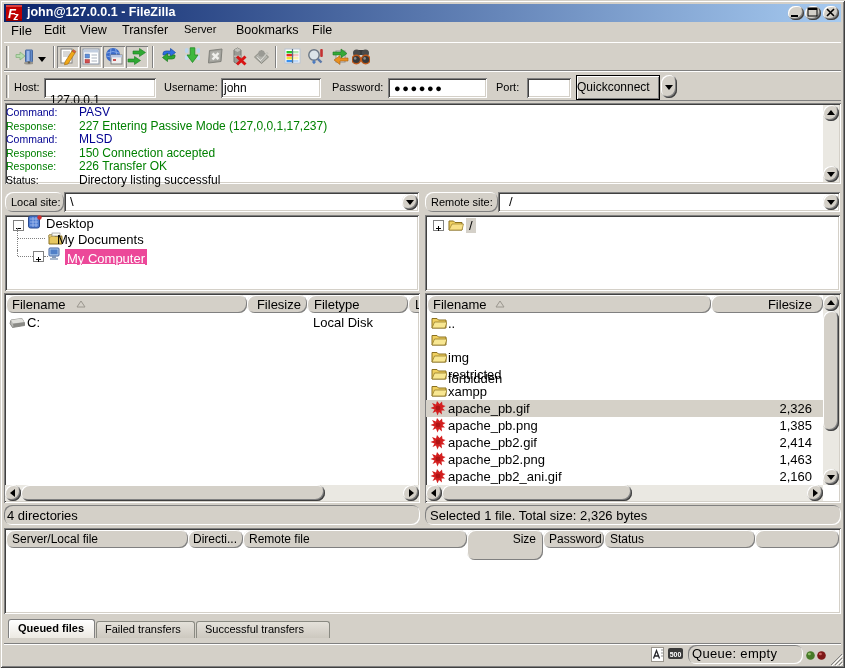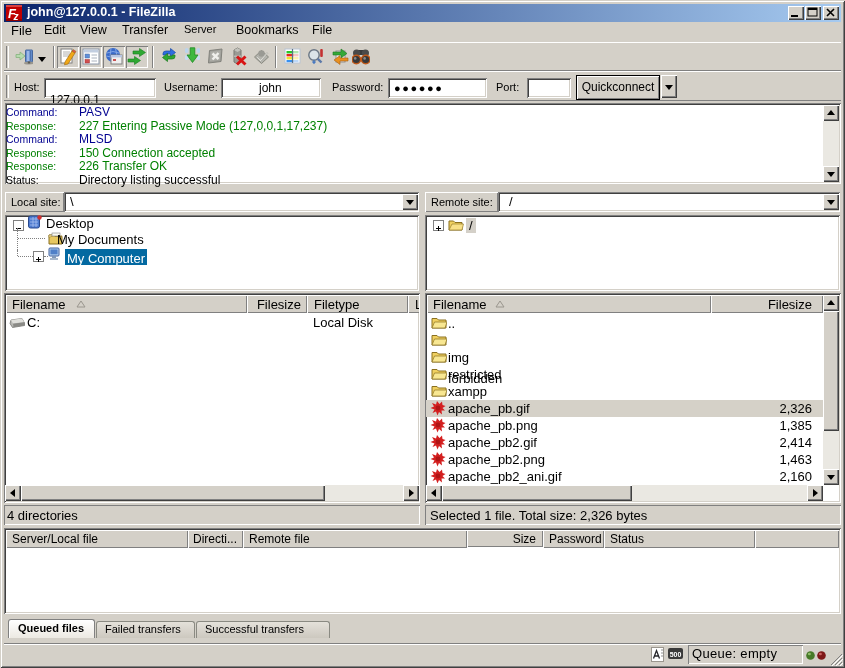--- a/index.html
+++ b/index.html
@@ -9,21 +9,21 @@
  box-shadow:inset 1px 1px 0 #D4D0C8, inset -1px -1px 0 #404040,
  inset 2px 2px 0 #FFFFFF, inset -2px -2px 0 #808080;}
 .sunk2{box-shadow:inset 1px 1px 0 #808080, inset -1px -1px 0 #FFFFFF, inset 2px 2px 0 #404040, inset -2px -2px 0 #D4D0C8;}
 .sunk1{box-shadow:inset 1px 1px 0 #808080, inset -1px -1px 0 #FFFFFF;}
 .rais2{box-shadow:inset 1px 1px 0 #FFFFFF, inset -1px -1px 0 #404040, inset -2px -2px 0 #808080;}
 .rais1{box-shadow:inset 1px 1px 0 #FFFFFF, inset -1px -1px 0 #808080;}
 .white{background:#FFFFFF;}
 #localtree,#remotetree,#locallist,#remotelist{font-size:13px;}
 #tabs{font-size:11px;}
 .f11{font-size:11px;}
-.face{background:#D4D0C8;}
+.face{background:#D4D0C8;border-radius:8px;}
 </style>
 </head>
 <body>
 <div id="win">
 
 <div class="abs" style="left:4px;top:4px;width:837px;height:18px;background:linear-gradient(to right,#0A246A,#A6CAF0);"></div>
 <div class="abs" style="left:6px;top:5px;width:16px;height:16px;">
 <svg width="16" height="16">
 <rect x="0" y="0" width="16" height="16" fill="#BF0000"></rect>
 <rect x="0" y="0" width="16" height="2" fill="#D94141"></rect>
@@ -193,30 +193,30 @@
 
 <div class="abs" style="left:4px;top:71px;width:837px;height:30px;background:#D4D0C8;box-shadow:inset 0 1px 0 #FFFFFF, inset 0 -1px 0 #808080;"></div>
 <div id="qc">
 <div class="abs" style="left:6px;top:75px;width:3px;height:23px;box-shadow:inset 1px 0 0 #808080, inset -1px 0 0 #FFFFFF;"></div>
 <div class="abs f11" style="left:14px;top:81px;">Host:</div>
 <div class="abs white sunk2" style="left:44px;top:78px;width:112px;height:20px;">
         <div class="abs" style="left:6px;top:15px;font-size:12px;">127.0.0.1</div>
       </div>
 <div class="abs f11" style="left:164px;top:81px;">Username:</div>
 <div class="abs white sunk2" style="left:221px;top:78px;width:100px;height:20px;">
-        <div class="abs" style="left:12px;top:3px;padding-left:26px;">john</div>
+        <div class="abs" style="left:3px;top:3px;">john</div>
       </div>
 <div class="abs f11" style="left:332px;top:81px;">Password:</div>
 <div class="abs white sunk2" style="left:388px;top:78px;width:99px;height:20px;">
         <div class="abs" style="left:6px;top:4px;letter-spacing:1.6px;font-size:11px;">●●●●●●</div>
       </div>
 <div class="abs f11" style="left:496px;top:81px;">Port:</div>
 <div class="abs white sunk2" style="left:527px;top:78px;width:44px;height:20px;"></div>
 <div class="abs" style="left:576px;top:75px;width:82px;height:23px;background:#D4D0C8;border:1px solid #000;box-shadow:inset 1px 1px 0 #FFFFFF, inset -1px -1px 0 #808080;">
-        <div style="text-align:center;margin-top:4px;">Quickconnect</div>
+        <div style="text-align:left;margin-top:4px;">Quickconnect</div>
       </div>
 <div class="abs face rais2" style="left:661px;top:75px;width:16px;height:23px;"><svg width="16" height="23">
           <path d="M4 10 L12 10 L8 15 Z" fill="#000"></path>
         </svg></div>
 </div>
 
 <div class="abs sunk2 white" style="left:5px;top:103px;width:836px;height:81px;"></div>
 <div id="log">
 <div class="abs" style="font-size:10.5px;left:6px;top:106px;color:#000090;">Command:</div>
       <div class="abs" style="left:79px;top:105.0px;color:#000090;">PASV</div>
@@ -277,21 +277,21 @@
           <path d="M2 4.5 L7 4.5 M4.5 2 L4.5 7" stroke="#000"></path>
         </svg></div>
 <div class="abs" style="left:44px;top:256px;width:4px;height:1px;border-top:1px dotted #808080;"></div>
 <div class="abs" style="left:47px;top:246px;width:16px;height:16px;">
 <svg width="16" height="16">
 <rect x="2" y="2" width="10" height="8" rx="1" fill="#B8D4F0" stroke="#4060A0"></rect>
 <rect x="3.4" y="3.4" width="7.2" height="5" fill="#5080C8"></rect>
 <rect x="5" y="10" width="4" height="2" fill="#8098B8"></rect>
 <rect x="3" y="12" width="8" height="2" fill="#A8B8CC"></rect>
 </svg></div>
-<div class="abs" style="left:65px;top:249px;background:#0369a1;color:#fff;padding:2px 2px 0 2px;height:14px;">My Computer</div>
+<div class="abs" style="left:65px;top:249px;background:#ec4899;color:#fff;padding:2px 2px 0 2px;height:14px;text-decoration:underline;">My Computer</div>
 </div>
 
 <div id="remotetree">
 <div class="abs face rais1" style="left:425px;top:192px;width:73px;height:20px;">
         <div class="abs f11" style="left:6px;top:4px;">Remote site:</div>
       </div>
 <div class="abs white sunk2" style="left:498px;top:192px;width:342px;height:20px;">
         <div class="abs" style="left:11px;top:2px;">/</div>
 <div class="abs face rais2" style="left:325px;top:2px;width:16px;height:16px;"><svg width="16" height="16">
             <path d="M4 6 L12 6 L8 11 Z" fill="#000"></path>
@@ -445,21 +445,21 @@
 <div class="abs white sunk2" style="left:4px;top:528px;width:837px;height:86px;"></div>
 <div class="abs face rais1" style="left:6px;top:530px;width:182px;height:18px;">
         <div class="abs" style="left:6px;top:2px;">Server/Local file</div>
       </div>
 <div class="abs face rais1" style="left:188px;top:530px;width:55px;height:18px;">
         <div class="abs" style="left:5px;top:2px;">Directi...</div>
       </div>
 <div class="abs face rais1" style="left:243px;top:530px;width:224px;height:18px;">
         <div class="abs" style="left:6px;top:2px;">Remote file</div>
       </div>
-<div class="abs face rais1" style="left:467px;top:530px;width:76px;height:17px;">
+<div class="abs face rais1" style="left:467px;top:530px;width:76px;height:30px;">
         <div class="abs" style="right:7px;top:2px;">Size</div>
       </div>
 <div class="abs face rais1" style="left:543px;top:530px;width:61px;height:18px;">
         <div class="abs" style="left:6px;top:2px;">Password</div>
       </div>
 <div class="abs face rais1" style="left:604px;top:530px;width:151px;height:18px;">
         <div class="abs" style="left:6px;top:2px;">Status</div>
       </div>
 <div class="abs face rais1" style="left:755px;top:530px;width:84px;height:18px;"></div>
 </div>

